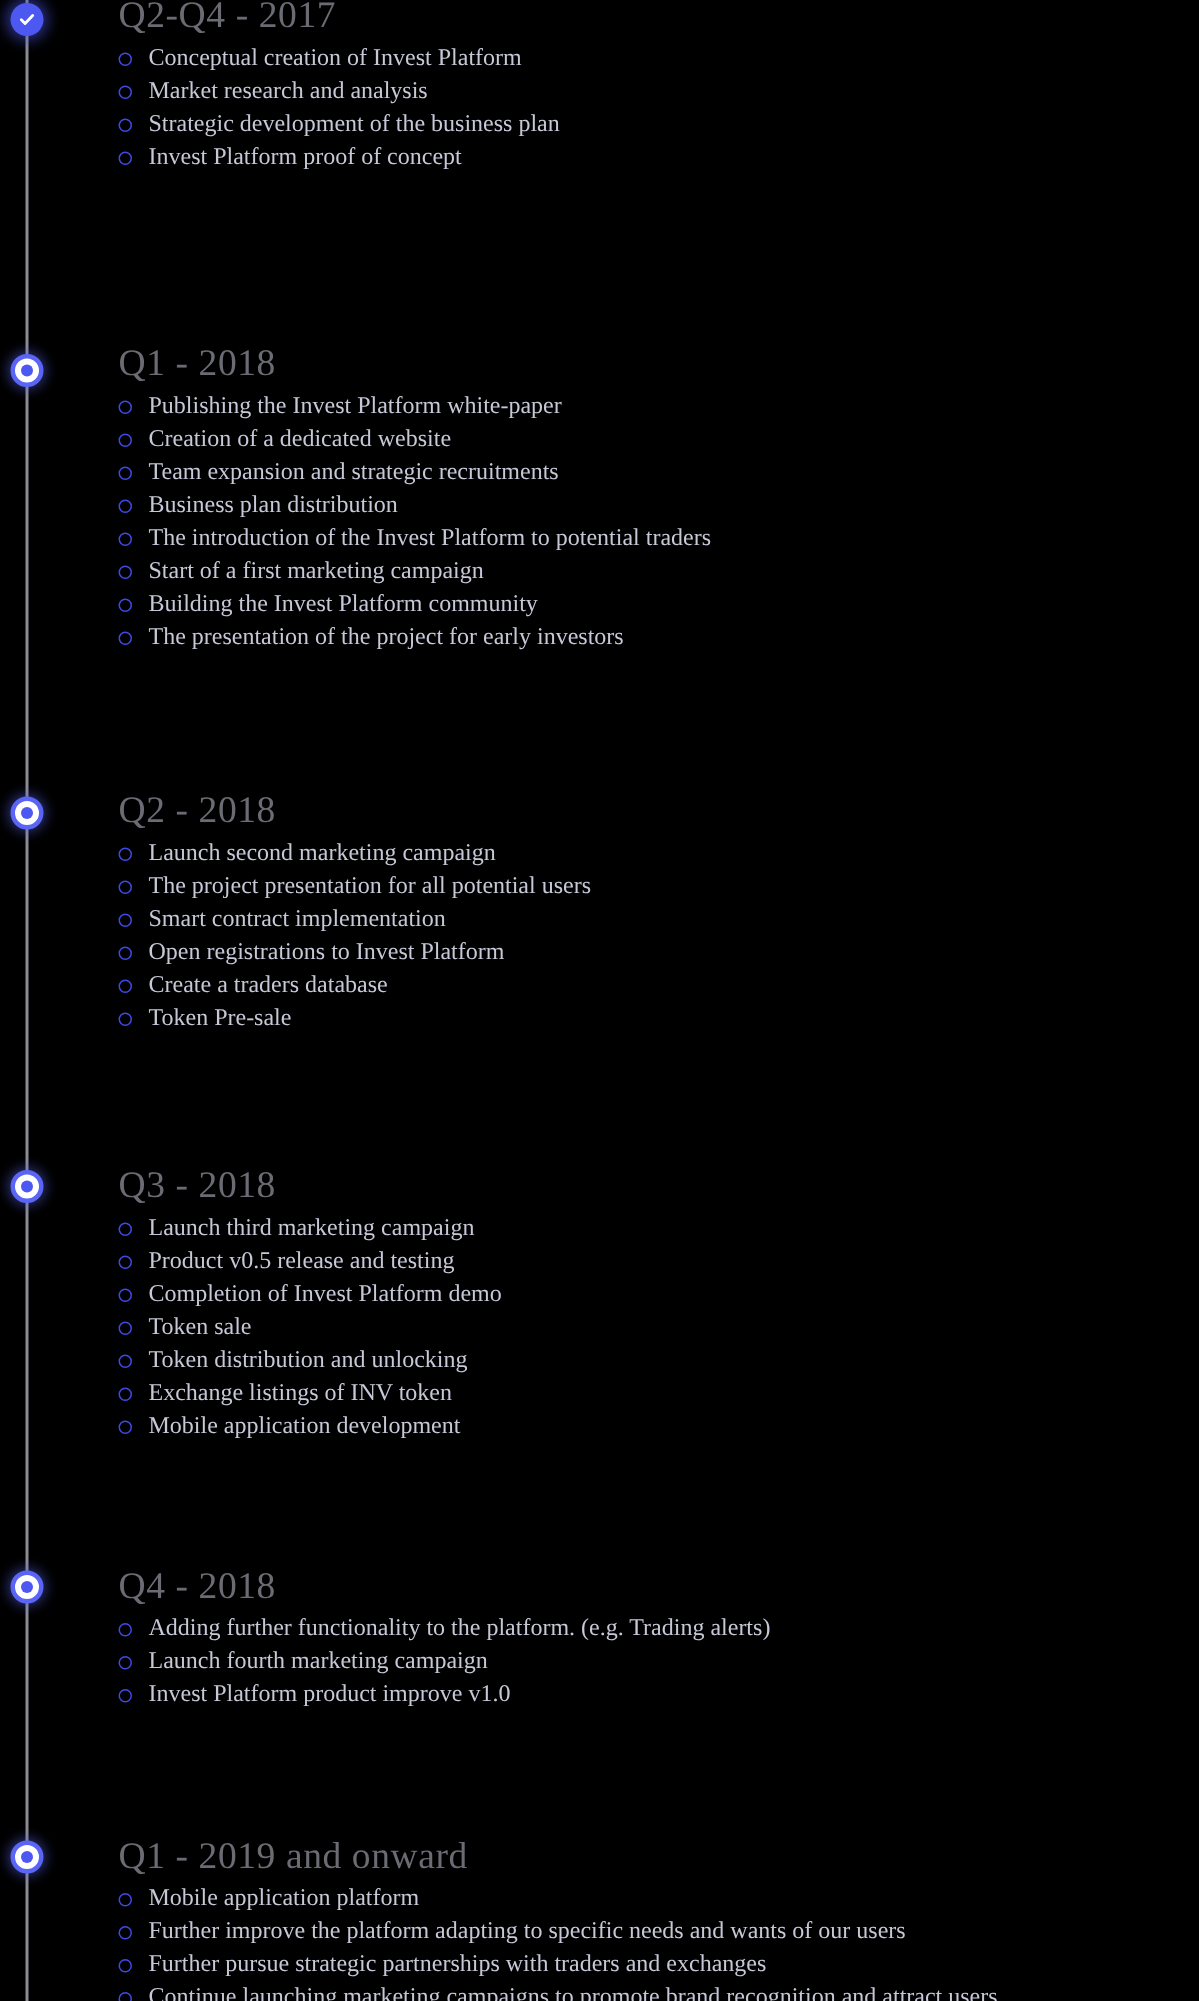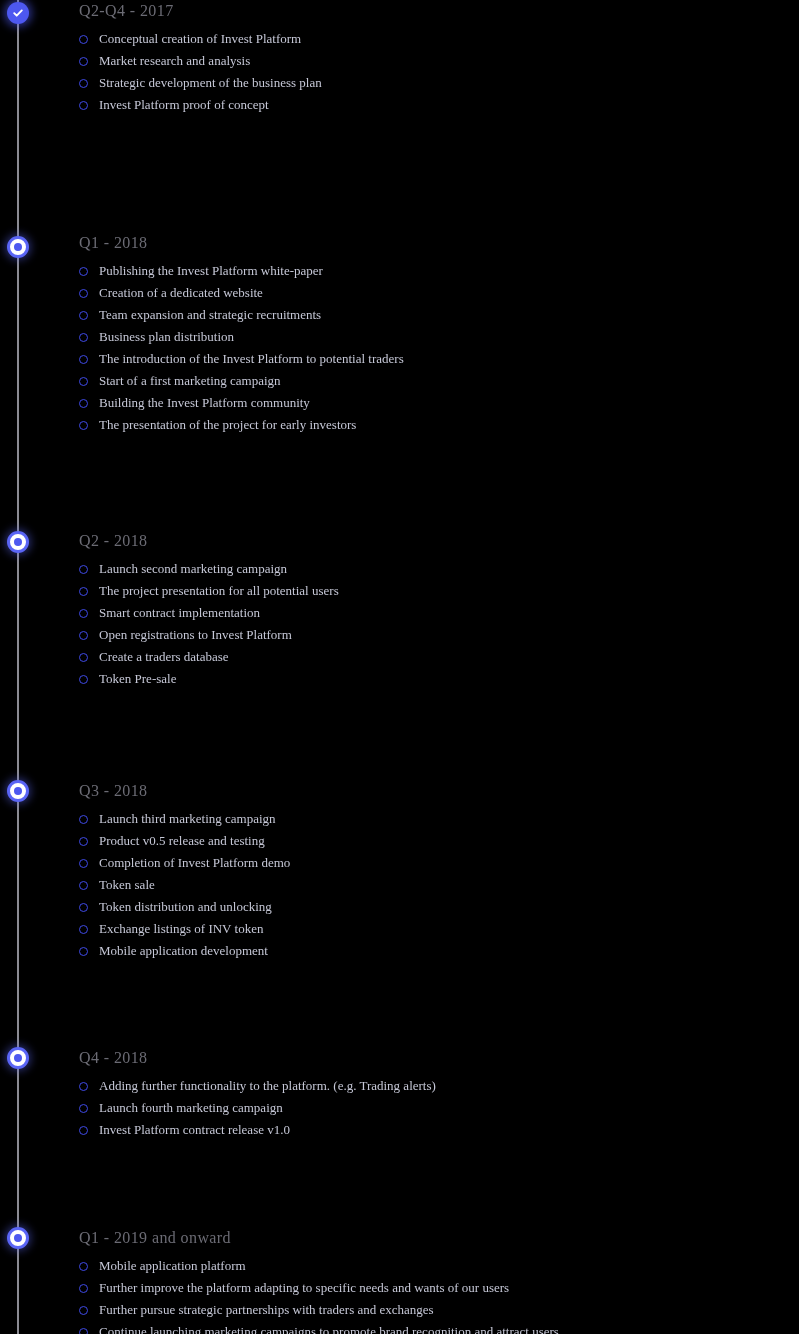--- a/index.html
+++ b/index.html
@@ -76,37 +76,37 @@
 
   
   .milestone-body {
     position: absolute;
     left: 79px;
     top: 0;
     width: 700px;
   }
   .milestone-title {
     color: #6b6b74;
-    font-size: 16px;
+    font-size: 25px;
     line-height: 22px;
     letter-spacing: 0.4px;
     margin: 0 0 6px 0;
     font-weight: normal;
     white-space: nowrap;
   }
   .milestone-list {
     list-style: none;
     margin: 0;
     padding: 0;
   }
   .milestone-list li {
     position: relative;
     padding-left: 20px;
     color: #c6c8d7;
-    font-size: 13px;
+    font-size: 16px;
     line-height: 22px;
     white-space: nowrap;
   }
   .bullet {
     position: absolute;
     left: 0;
     top: 7px;
     width: 9px;
     height: 9px;
     border-radius: 50%;
@@ -189,21 +189,21 @@
     </div>
     <div class="milestone" style="top: 1047px;">
       <div class="marker pending" style="top: 0px;">
         <span class="core"></span>
       </div>
       <div class="milestone-body">
         <h2 class="milestone-title">Q4 - 2018</h2>
         <ul class="milestone-list">
           <li><span class="bullet"></span><span>Adding further functionality to the platform. (e.g. Trading alerts)</span></li>
           <li><span class="bullet"></span><span>Launch fourth marketing campaign</span></li>
-          <li><span class="bullet"></span><span>Invest Platform contract release v1.0</span></li>
+          <li><span class="bullet"></span><span>Invest Platform product improve v1.0</span></li>
         </ul>
       </div>
     </div>
     <div class="milestone" style="top: 1227px;">
       <div class="marker pending" style="top: 0px;">
         <span class="core"></span>
       </div>
       <div class="milestone-body">
         <h2 class="milestone-title">Q1 - 2019 and onward</h2>
         <ul class="milestone-list">

